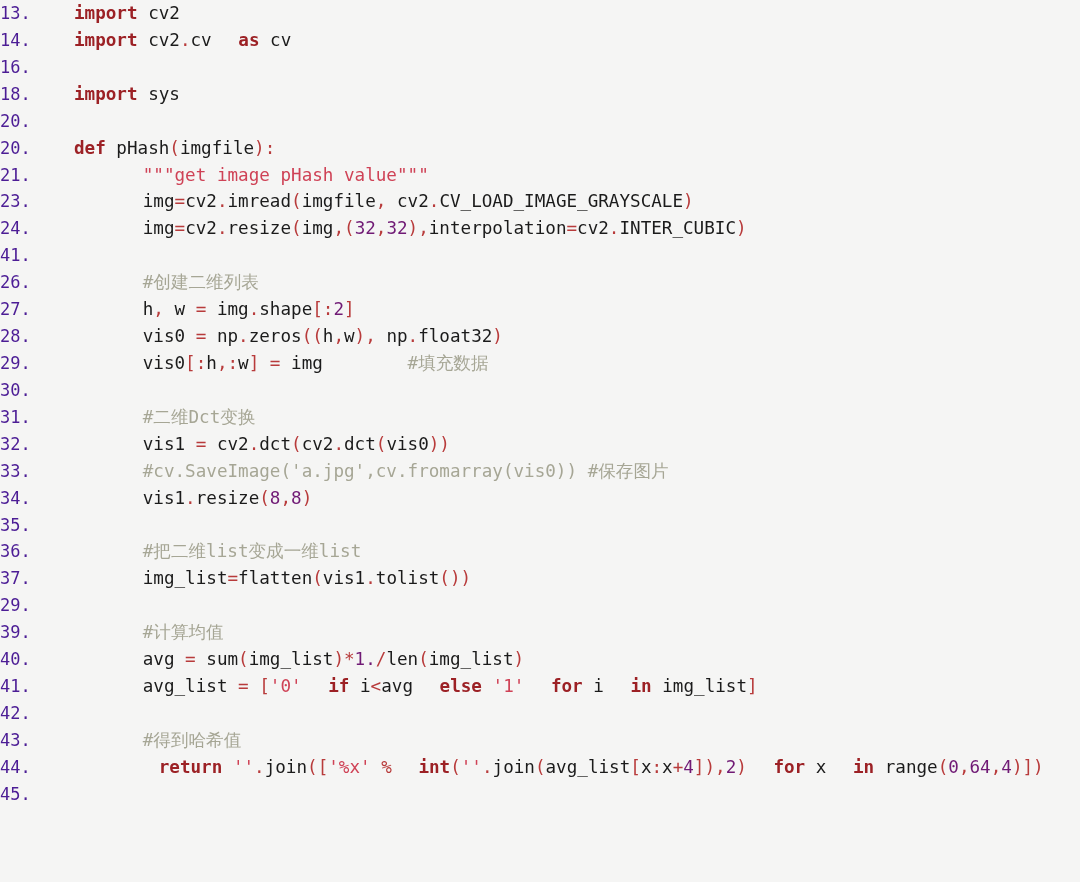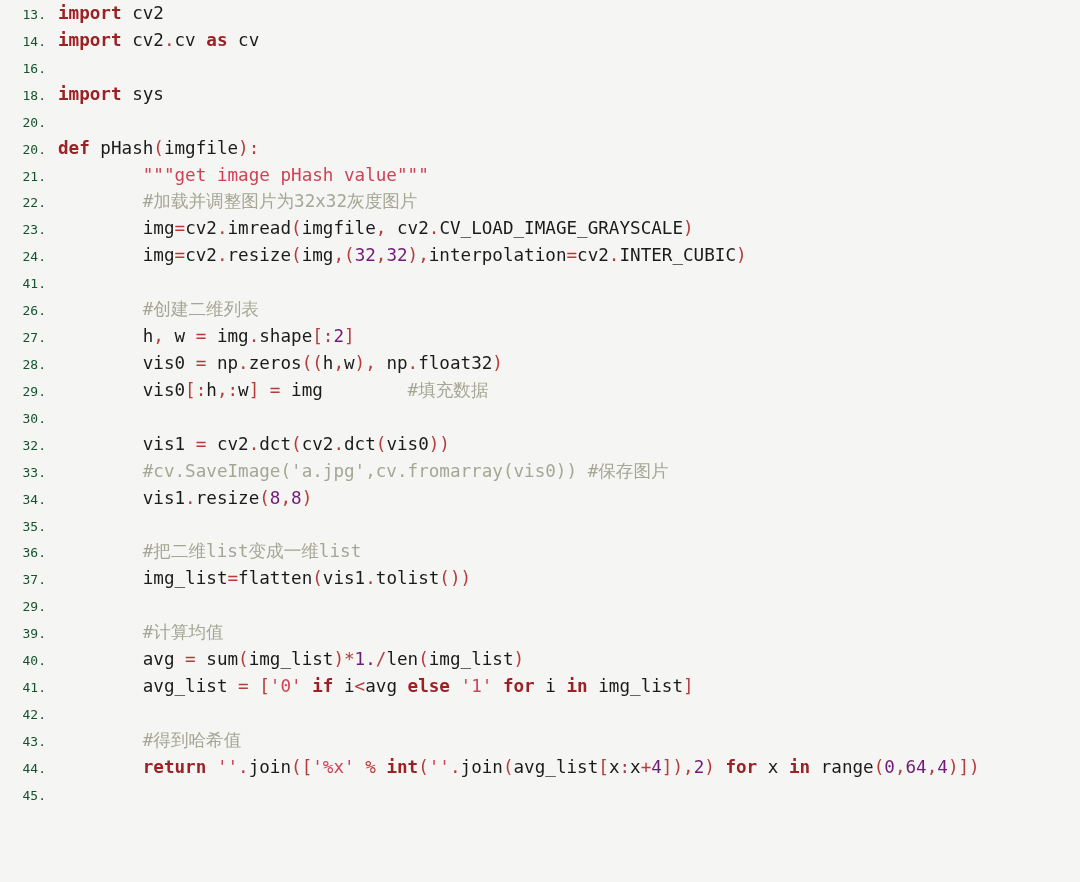--- a/index.html
+++ b/index.html
@@ -24,57 +24,57 @@
     height: 26.93px;
     line-height: 26.93px;
     font-size: 17.6px;
     white-space: pre;
     display: block;
     letter-spacing: 0px;
   }
   .lineno {
     display: inline-block;
     width: 46px;
-    text-align: right;
-    color: #14532d;
-    font-size: 13px;
+    text-align: left;
+    color: #4c1d95;
+    font-size: 17px;
     padding-right: 12px;
     user-select: none;
   }
   .codetext {
     display: inline;
   }
   
-  .kw   { color: #9c2125; font-weight: bold; }
+  .kw   { color: #9c2125; font-weight: bold; margin-left: 16px; }
   .op   { color: #b83b3b; }
   .num  { color: #701a75; }
   .str  { color: #cf4256; }
   .cmt  { color: #a6a695; }
   .pl   { color: #1b1b1b; }
 </style>
 </head>
 <body>
 
 <div id="code-block">
     <div class="code-line"><span class="lineno">13.</span><span class="codetext"><span class="kw">import</span><span class="pl"> cv2</span></span></div>
     <div class="code-line"><span class="lineno">14.</span><span class="codetext"><span class="kw">import</span><span class="pl"> cv2</span><span class="op">.</span><span class="pl">cv </span><span class="kw">as</span><span class="pl"> cv</span></span></div>
     <div class="code-line"><span class="lineno">16.</span><span class="codetext"></span></div>
     <div class="code-line"><span class="lineno">18.</span><span class="codetext"><span class="kw">import</span><span class="pl"> sys</span></span></div>
     <div class="code-line"><span class="lineno">20.</span><span class="codetext"></span></div>
     <div class="code-line"><span class="lineno">20.</span><span class="codetext"><span class="kw">def</span><span class="pl"> pHash</span><span class="op">(</span><span class="pl">imgfile</span><span class="op">):</span></span></div>
     <div class="code-line"><span class="lineno">21.</span><span class="codetext"><span class="pl">        </span><span class="str">"""get image pHash value"""</span></span></div>
-    <div class="code-line"><span class="lineno">22.</span><span class="codetext"><span class="pl">        </span><span class="cmt">#加载并调整图片为32x32灰度图片</span></span></div>
     <div class="code-line"><span class="lineno">23.</span><span class="codetext"><span class="pl">        img</span><span class="op">=</span><span class="pl">cv2</span><span class="op">.</span><span class="pl">imread</span><span class="op">(</span><span class="pl">imgfile</span><span class="op">,</span><span class="pl"> cv2</span><span class="op">.</span><span class="pl">CV_LOAD_IMAGE_GRAYSCALE</span><span class="op">)</span></span></div>
     <div class="code-line"><span class="lineno">24.</span><span class="codetext"><span class="pl">        img</span><span class="op">=</span><span class="pl">cv2</span><span class="op">.</span><span class="pl">resize</span><span class="op">(</span><span class="pl">img</span><span class="op">,(</span><span class="num">32</span><span class="op">,</span><span class="num">32</span><span class="op">),</span><span class="pl">interpolation</span><span class="op">=</span><span class="pl">cv2</span><span class="op">.</span><span class="pl">INTER_CUBIC</span><span class="op">)</span></span></div>
     <div class="code-line"><span class="lineno">41.</span><span class="codetext"></span></div>
     <div class="code-line"><span class="lineno">26.</span><span class="codetext"><span class="pl">        </span><span class="cmt">#创建二维列表</span></span></div>
     <div class="code-line"><span class="lineno">27.</span><span class="codetext"><span class="pl">        h</span><span class="op">,</span><span class="pl"> w </span><span class="op">=</span><span class="pl"> img</span><span class="op">.</span><span class="pl">shape</span><span class="op">[</span><span class="op">:</span><span class="num">2</span><span class="op">]</span></span></div>
     <div class="code-line"><span class="lineno">28.</span><span class="codetext"><span class="pl">        vis0 </span><span class="op">=</span><span class="pl"> np</span><span class="op">.</span><span class="pl">zeros</span><span class="op">((</span><span class="pl">h</span><span class="op">,</span><span class="pl">w</span><span class="op">),</span><span class="pl"> np</span><span class="op">.</span><span class="pl">float32</span><span class="op">)</span></span></div>
     <div class="code-line"><span class="lineno">29.</span><span class="codetext"><span class="pl">        vis0</span><span class="op">[:</span><span class="pl">h</span><span class="op">,:</span><span class="pl">w</span><span class="op">] =</span><span class="pl"> img        </span><span class="cmt">#填充数据</span></span></div>
     <div class="code-line"><span class="lineno">30.</span><span class="codetext"></span></div>
+    <div class="code-line"><span class="lineno">31.</span><span class="codetext"><span class="pl">        </span><span class="cmt">#二维Dct变换</span></span></div>
     <div class="code-line"><span class="lineno">32.</span><span class="codetext"><span class="pl">        vis1 </span><span class="op">=</span><span class="pl"> cv2</span><span class="op">.</span><span class="pl">dct</span><span class="op">(</span><span class="pl">cv2</span><span class="op">.</span><span class="pl">dct</span><span class="op">(</span><span class="pl">vis0</span><span class="op">))</span></span></div>
     <div class="code-line"><span class="lineno">33.</span><span class="codetext"><span class="pl">        </span><span class="cmt">#cv.SaveImage('a.jpg',cv.fromarray(vis0)) #保存图片</span></span></div>
     <div class="code-line"><span class="lineno">34.</span><span class="codetext"><span class="pl">        vis1</span><span class="op">.</span><span class="pl">resize</span><span class="op">(</span><span class="num">8</span><span class="op">,</span><span class="num">8</span><span class="op">)</span></span></div>
     <div class="code-line"><span class="lineno">35.</span><span class="codetext"></span></div>
     <div class="code-line"><span class="lineno">36.</span><span class="codetext"><span class="pl">        </span><span class="cmt">#把二维list变成一维list</span></span></div>
     <div class="code-line"><span class="lineno">37.</span><span class="codetext"><span class="pl">        img_list</span><span class="op">=</span><span class="pl">flatten</span><span class="op">(</span><span class="pl">vis1</span><span class="op">.</span><span class="pl">tolist</span><span class="op">())</span></span></div>
     <div class="code-line"><span class="lineno">29.</span><span class="codetext"></span></div>
     <div class="code-line"><span class="lineno">39.</span><span class="codetext"><span class="pl">        </span><span class="cmt">#计算均值</span></span></div>
     <div class="code-line"><span class="lineno">40.</span><span class="codetext"><span class="pl">        avg </span><span class="op">=</span><span class="pl"> sum</span><span class="op">(</span><span class="pl">img_list</span><span class="op">)*</span><span class="num">1.</span><span class="op">/</span><span class="pl">len</span><span class="op">(</span><span class="pl">img_list</span><span class="op">)</span></span></div>
     <div class="code-line"><span class="lineno">41.</span><span class="codetext"><span class="pl">        avg_list </span><span class="op">=</span><span class="pl"> </span><span class="op">[</span><span class="str">'0'</span><span class="pl"> </span><span class="kw">if</span><span class="pl"> i</span><span class="op">&lt;</span><span class="pl">avg </span><span class="kw">else</span><span class="pl"> </span><span class="str">'1'</span><span class="pl"> </span><span class="kw">for</span><span class="pl"> i </span><span class="kw">in</span><span class="pl"> img_list</span><span class="op">]</span></span></div>

